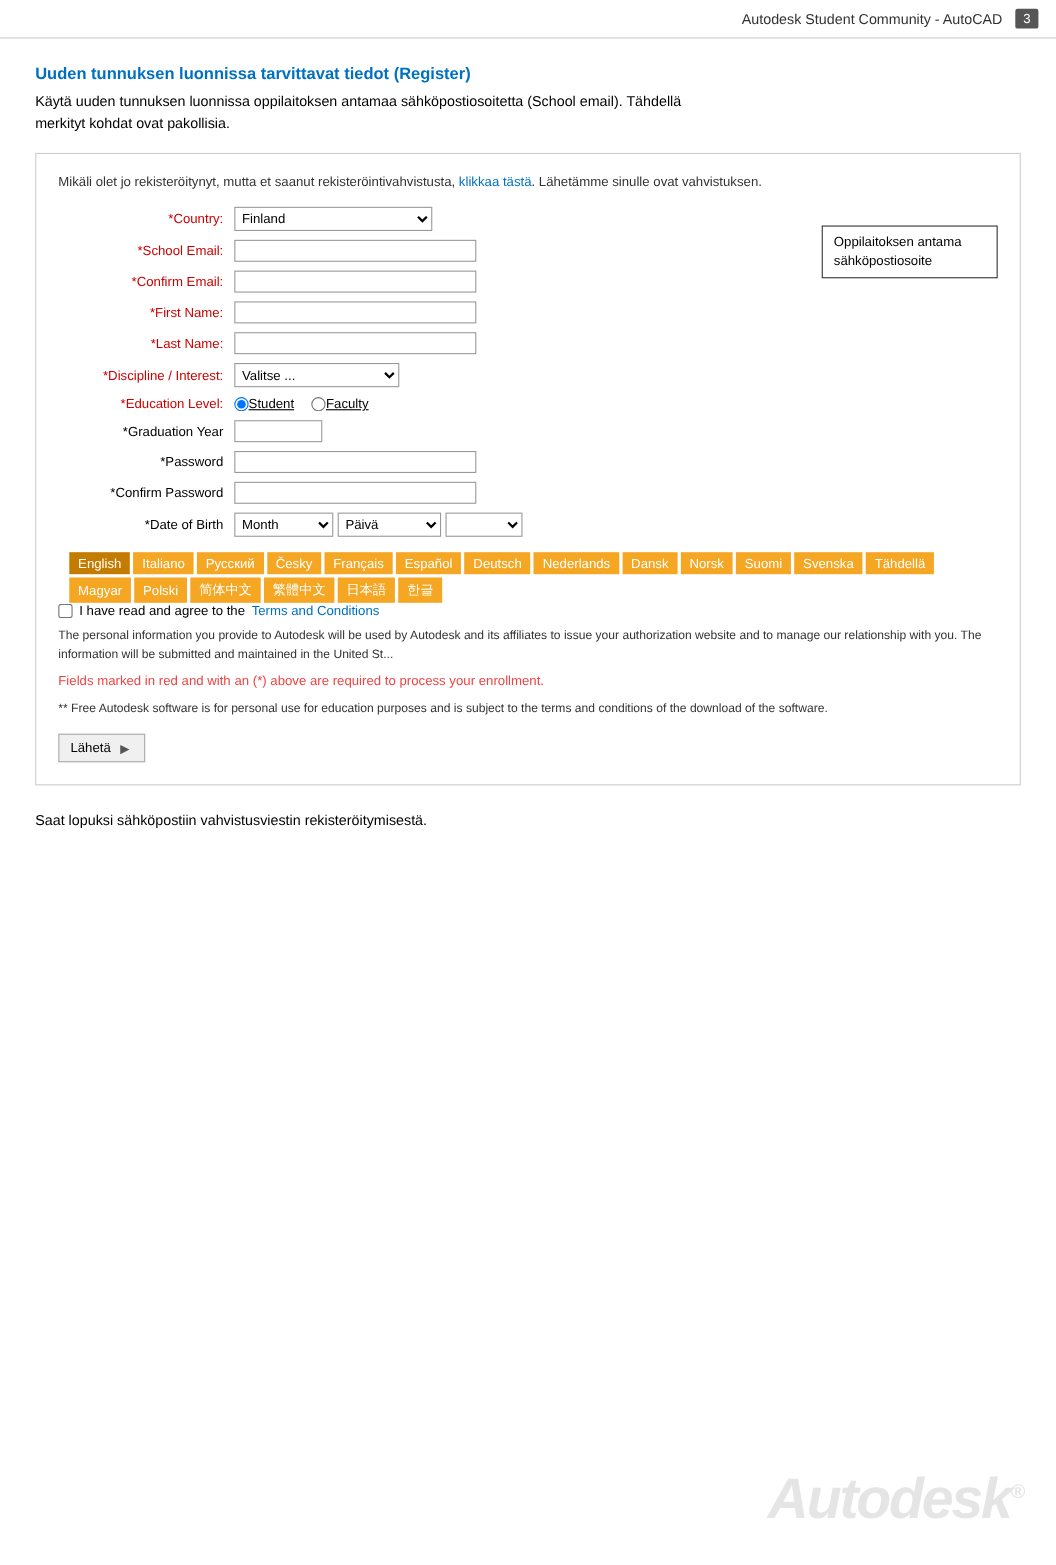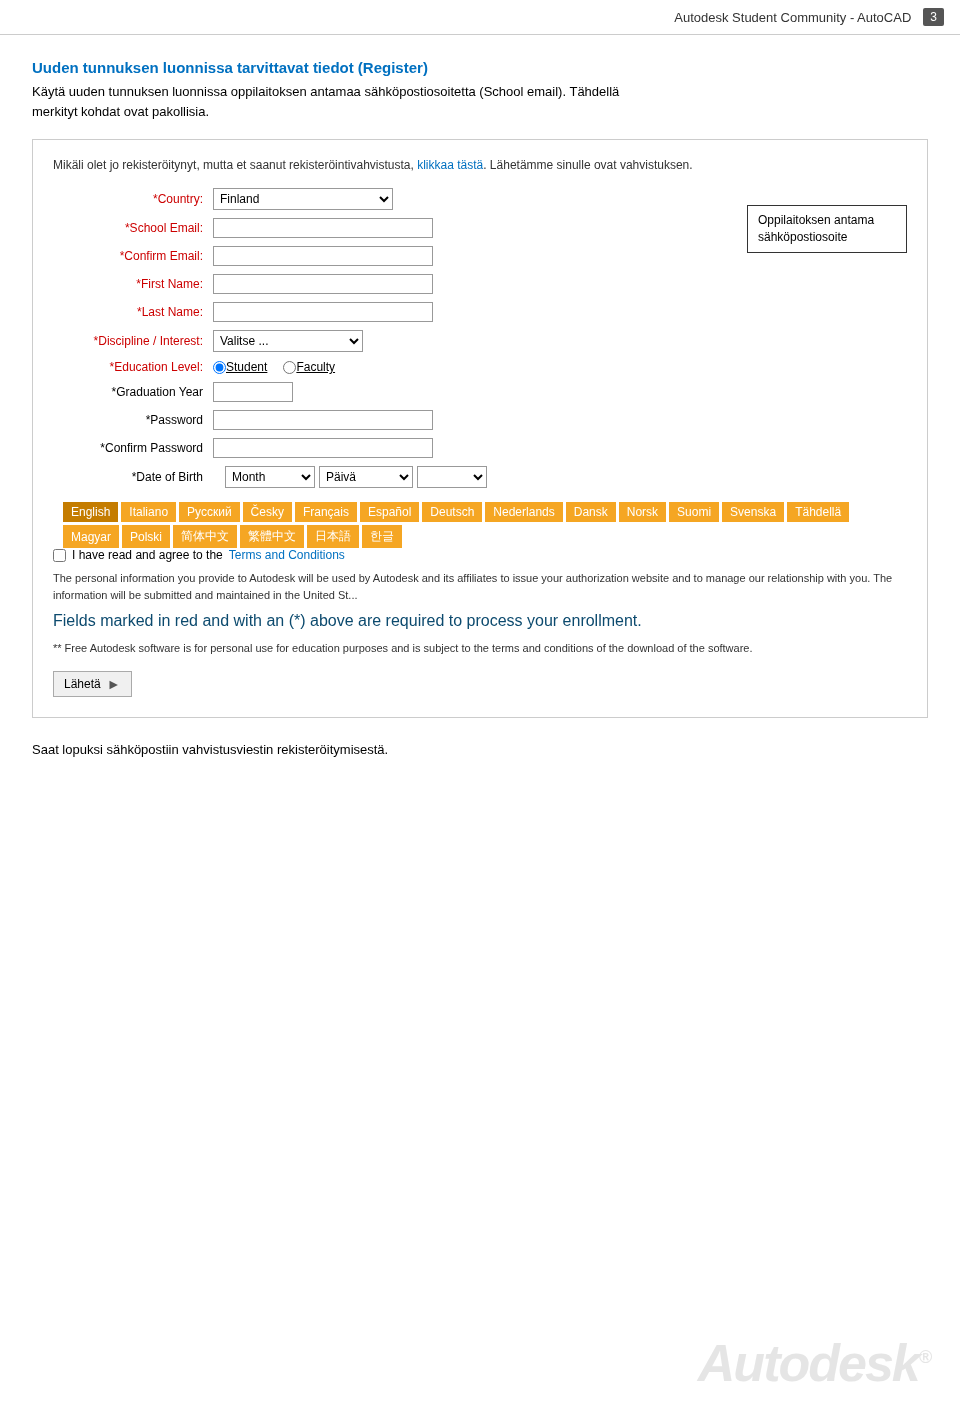--- a/index.html
+++ b/index.html
@@ -126,21 +126,21 @@
       font-size: 12px;
       text-decoration: underline;
     }
 
     
     .dob-group {
       display: flex;
       align-items: center;
       gap: 4px;
     }
-    .select-month { width: 90px; margin-left: 12px; }
+    .select-month { width: 90px; }
     .select-day { width: 94px; }
     .select-year { width: 70px; padding-left: 48px; }
 
     
     .annotation-box {
       position: absolute;
       right: 20px;
       top: 65px;
       border: 1px solid #333;
       background: #fff;
@@ -186,22 +186,22 @@
     .privacy-text {
       font-size: 11px;
       color: #333;
       margin-bottom: 10px;
       line-height: 1.5;
       overflow: hidden;
       max-height: 32px;
     }
 
     .required-text {
-      font-size: 16px;
-      color: #0c4a6e;
+      font-size: 12px;
+      color: #ef4444;
       margin-bottom: 10px;
     }
 
     .free-text {
       font-size: 11px;
       color: #333;
       margin-bottom: 14px;
       line-height: 1.5;
       overflow: hidden;
       max-height: 32px;

